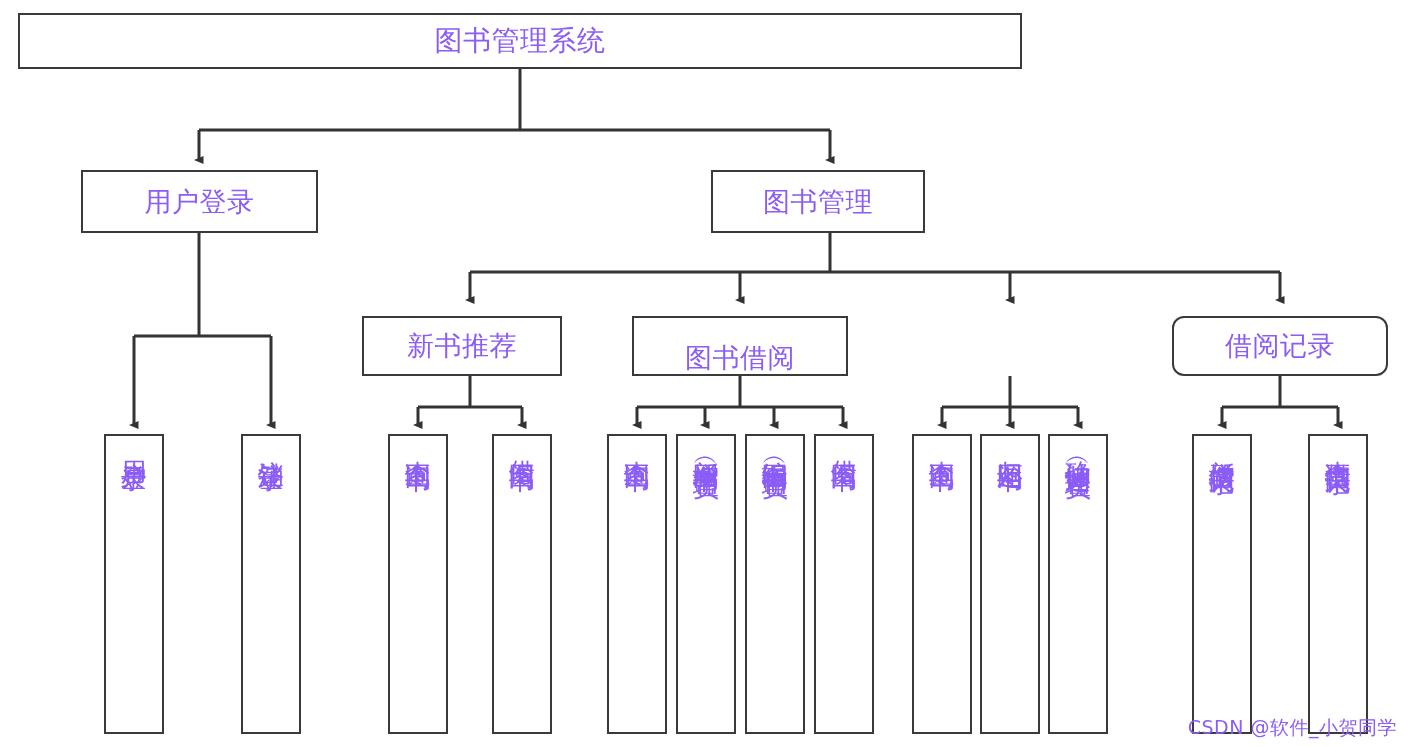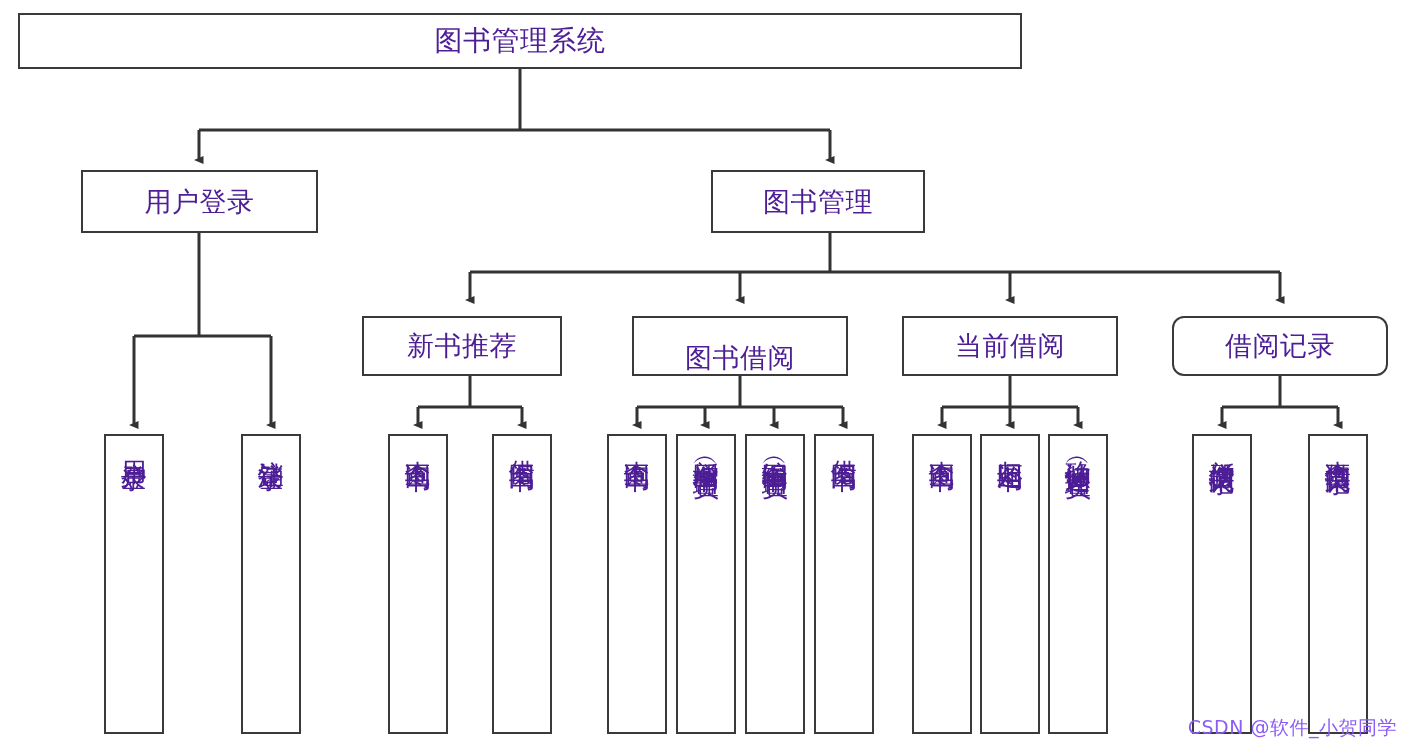--- a/index.html
+++ b/index.html
@@ -29,21 +29,21 @@
   }
   .node {
     position: absolute;
     box-sizing: border-box;
     background: #ffffff;
     border: 2.5px solid #3a3a3a;
     display: flex;
     align-items: center;
     justify-content: center;
     text-align: center;
-    color: #4c1d95;
+    color: #8b5cf6;
   }
   .node .label {
     display: block;
     line-height: 1.18;
   }
   .node.horizontal .label {
     writing-mode: horizontal-tb;
     font-size: 27px;
     letter-spacing: 0.5px;
   }
@@ -134,23 +134,20 @@
   <div class="node horizontal" style="left:711px; top:170px; width:214px; height:63px;">
     <span class="label">图书管理</span>
   </div>
 
   <div class="node horizontal" style="left:362px; top:316px; width:200px; height:60px;">
     <span class="label">新书推荐</span>
   </div>
   <div class="node horizontal" style="left:632px; top:316px; width:216px; height:60px;align-items:flex-end;">
     <span class="label">图书借阅</span>
   </div>
-  <div class="node horizontal" style="left:902px; top:316px; width:216px; height:60px;">
-    <span class="label">当前借阅</span>
-  </div>
   <div class="node horizontal" style="left:1172px; top:316px; width:216px; height:60px;border-radius:12px;">
     <span class="label">借阅记录</span>
   </div>
 
   <div class="node vertical" style="left:104px; top:434px; width:60px; height:300px;">
     <span class="label">用户登录</span>
   </div>
   <div class="node vertical" style="left:241px; top:434px; width:60px; height:300px;">
     <span class="label">注销登录</span>
   </div>

